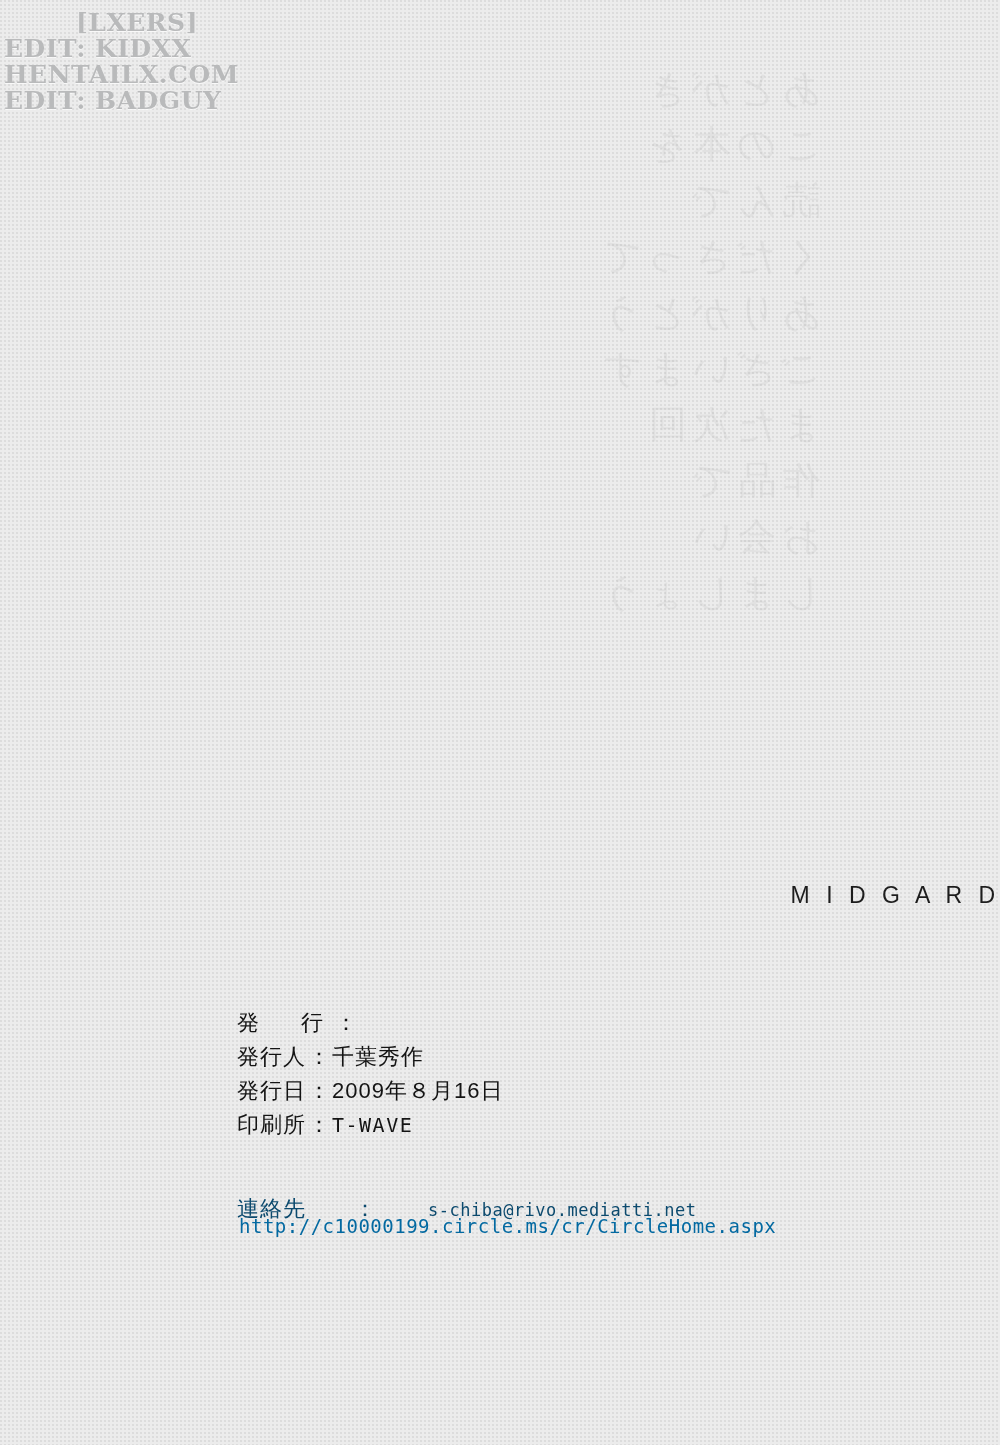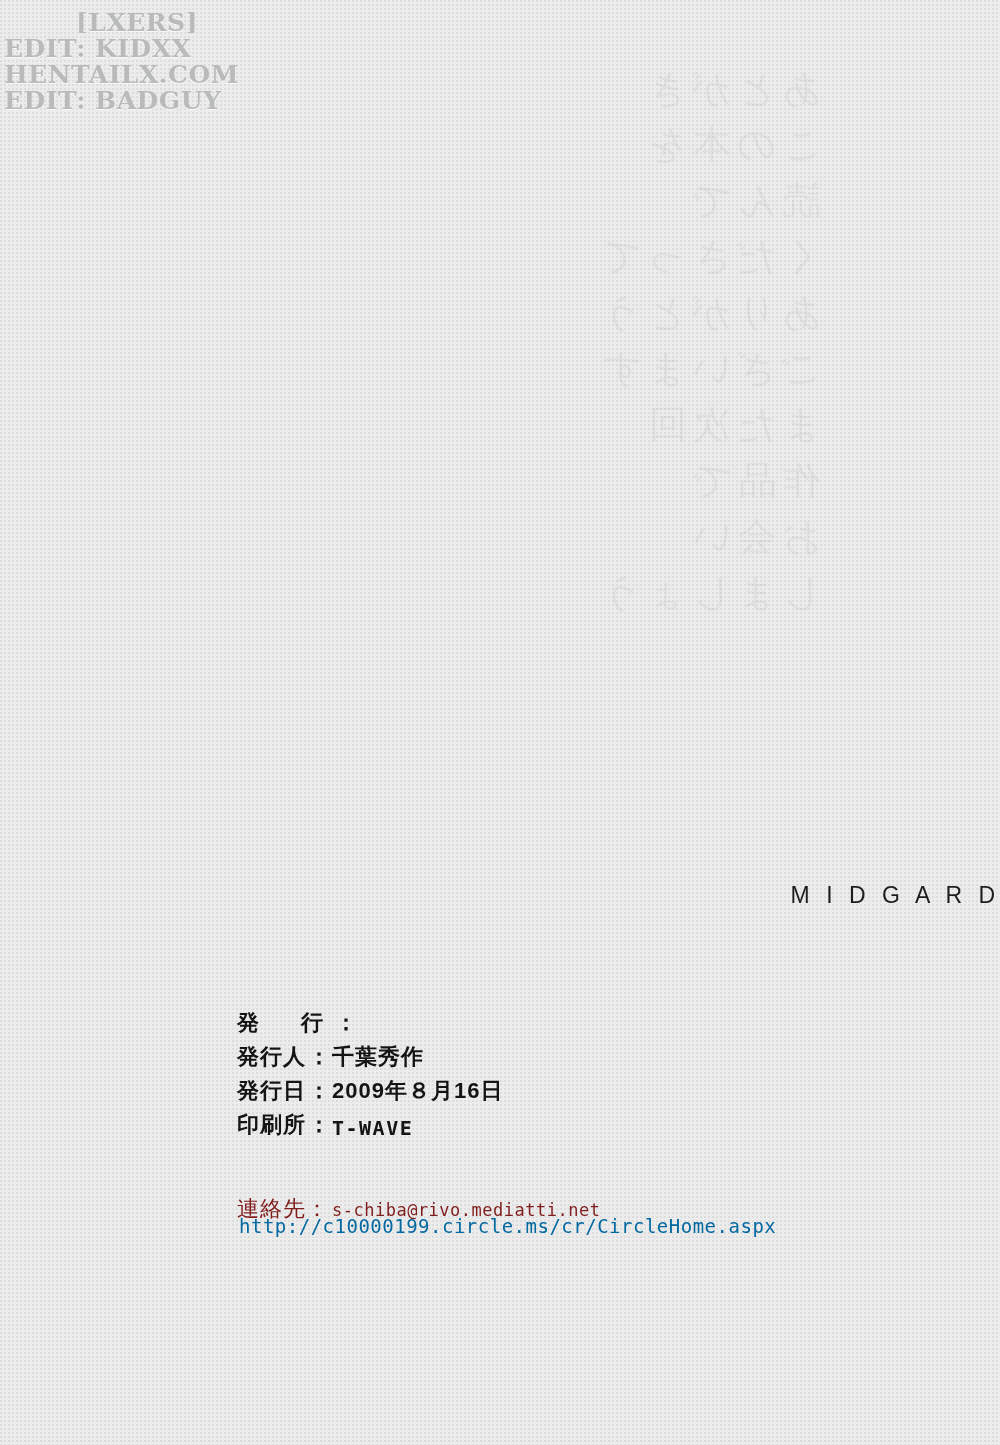--- a/index.html
+++ b/index.html
@@ -87,24 +87,23 @@
 
   #colophon {
     position: absolute;
     left: 237px;
     top: 1008px;
     width: 640px;
     color: #141414;
   }
   .col-row {
     display: flex;
-    align-items: flex-end;
+    align-items: center;
     white-space: nowrap;
     margin-bottom: 4px;
-    font-weight: bold;
   }
   .col-label {
     font-family: "Liberation Sans", sans-serif;
     font-size: 22px;
     letter-spacing: 1px;
     min-width: 0;
   }
   .col-sep {
     font-family: "Liberation Sans", sans-serif;
     font-size: 22px;
@@ -126,21 +125,22 @@
 
   .row-publisher .col-label { letter-spacing: 10px; }
 
   #contact {
     position: absolute;
     left: 237px;
     top: 1152px;
     display: flex;
     align-items: baseline;
     white-space: nowrap;
-    color: #7f1d1d;
+    color: #0c4a6e;
+    gap: 48px;
   }
   #contact .c-label {
     font-family: "Liberation Sans", sans-serif;
     font-size: 22px;
     letter-spacing: 1px;
   }
   #contact .c-sep {
     font-family: "Liberation Sans", sans-serif;
     font-size: 22px;
     padding: 0 4px 0 0;

